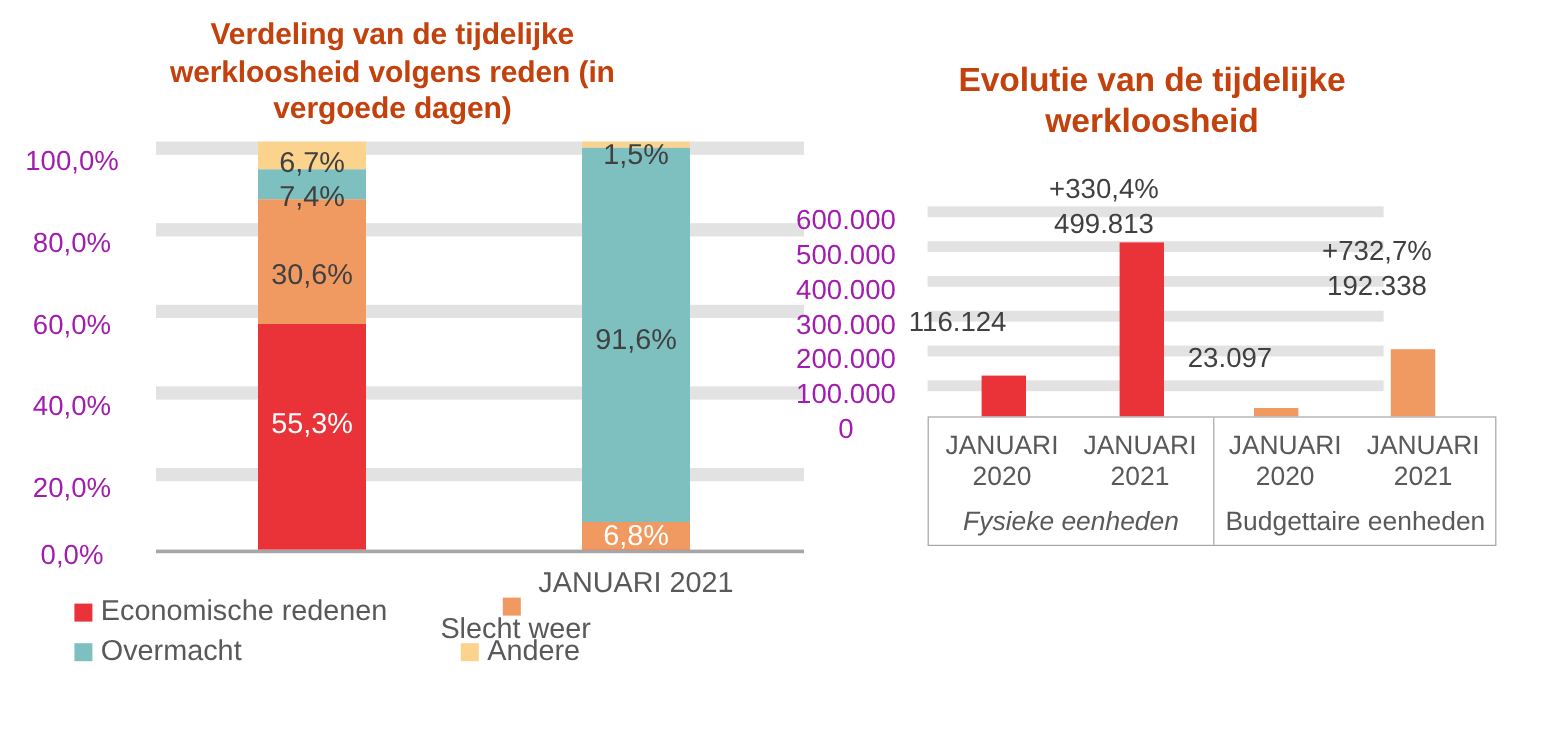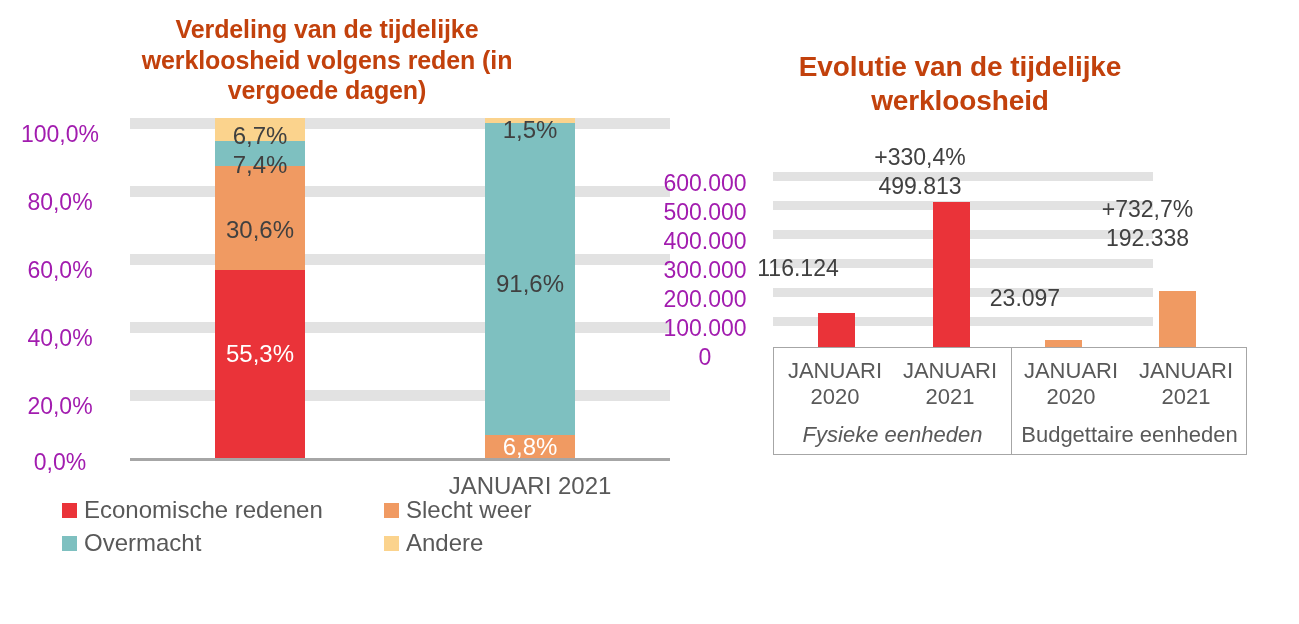--- a/index.html
+++ b/index.html
@@ -135,21 +135,21 @@
       <div class="dlabel seg-label" style="left:348px;width:104px;top:-2px;">1,5%</div>
     </div>
 
     <div class="catlabel" style="left:400px;width:260px;top:472px;font-size:24px;">JANUARI 2021</div>
 
     <div id="left-legend">
       <div class="legend-item" style="left:0px;top:0px;">
         <span class="legend-swatch" style="background:#EA3339;"></span>
         <span class="legend-text">Economische redenen</span>
       </div>
-      <div class="legend-item" style="left:322px;top:0px;">
+      <div class="legend-item" style="left:305px;top:0px;flex-direction:column;">
         <span class="legend-swatch" style="background:#F09A62;"></span>
         <span class="legend-text">Slecht weer</span>
       </div>
       <div class="legend-item" style="left:0px;top:33px;">
         <span class="legend-swatch" style="background:#7EC0C0;"></span>
         <span class="legend-text">Overmacht</span>
       </div>
       <div class="legend-item" style="left:322px;top:33px;">
         <span class="legend-swatch" style="background:#FBD38D;"></span>
         <span class="legend-text">Andere</span>

